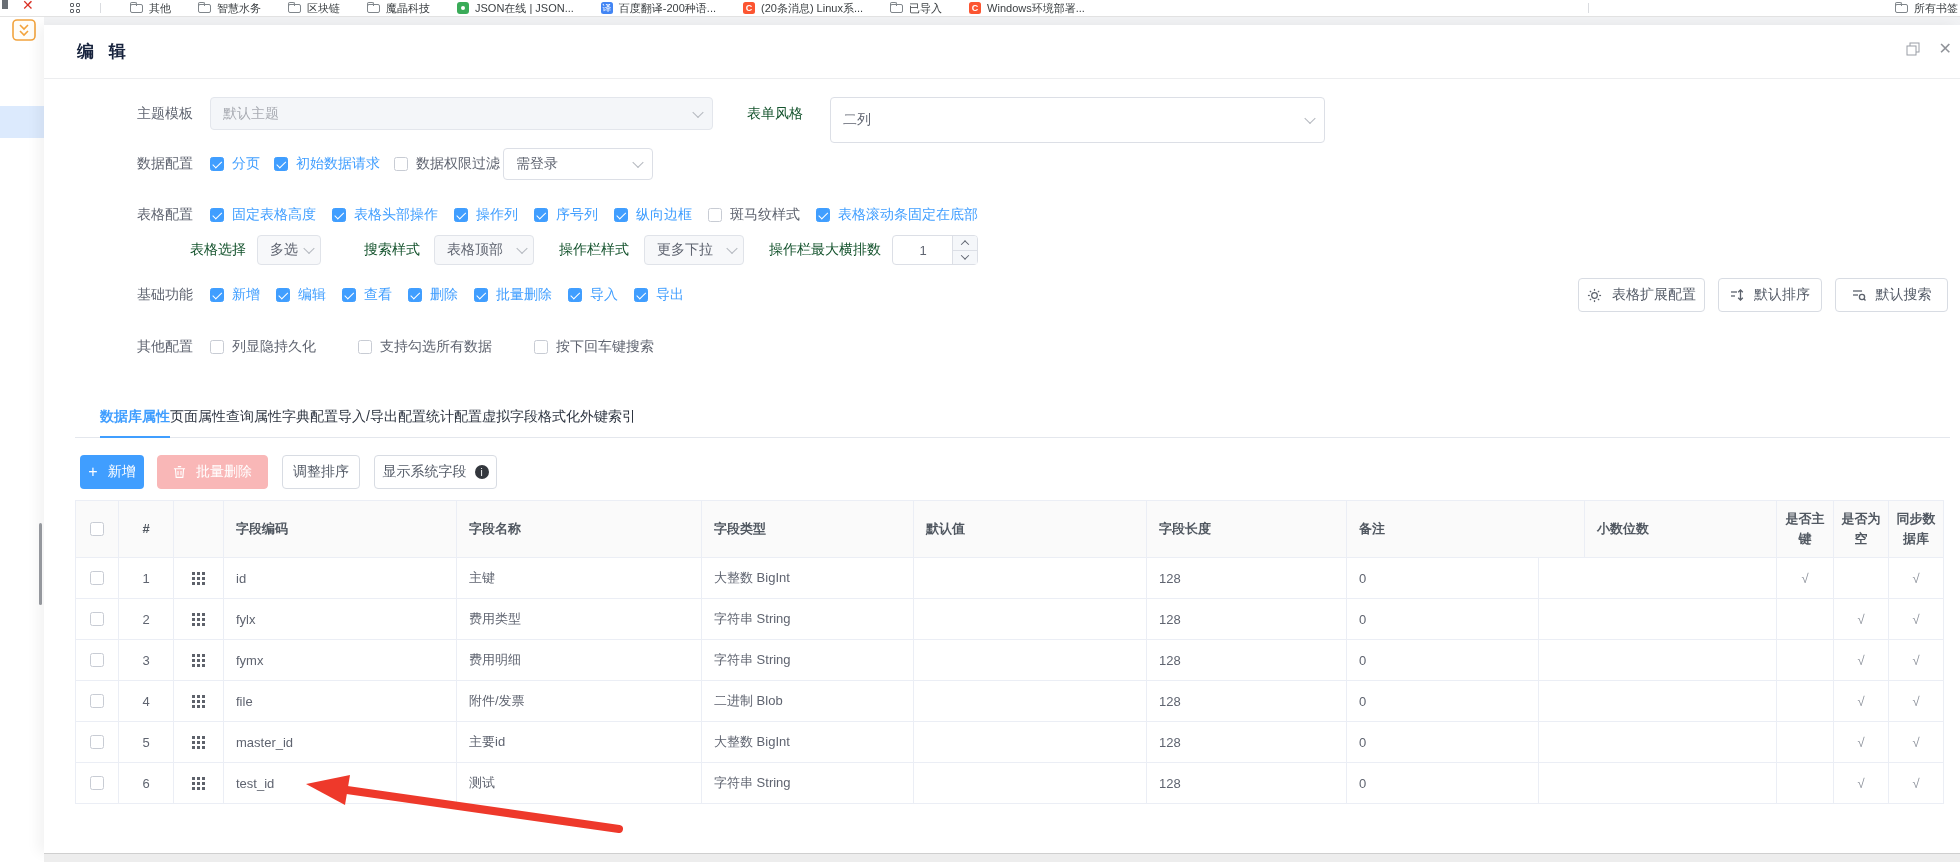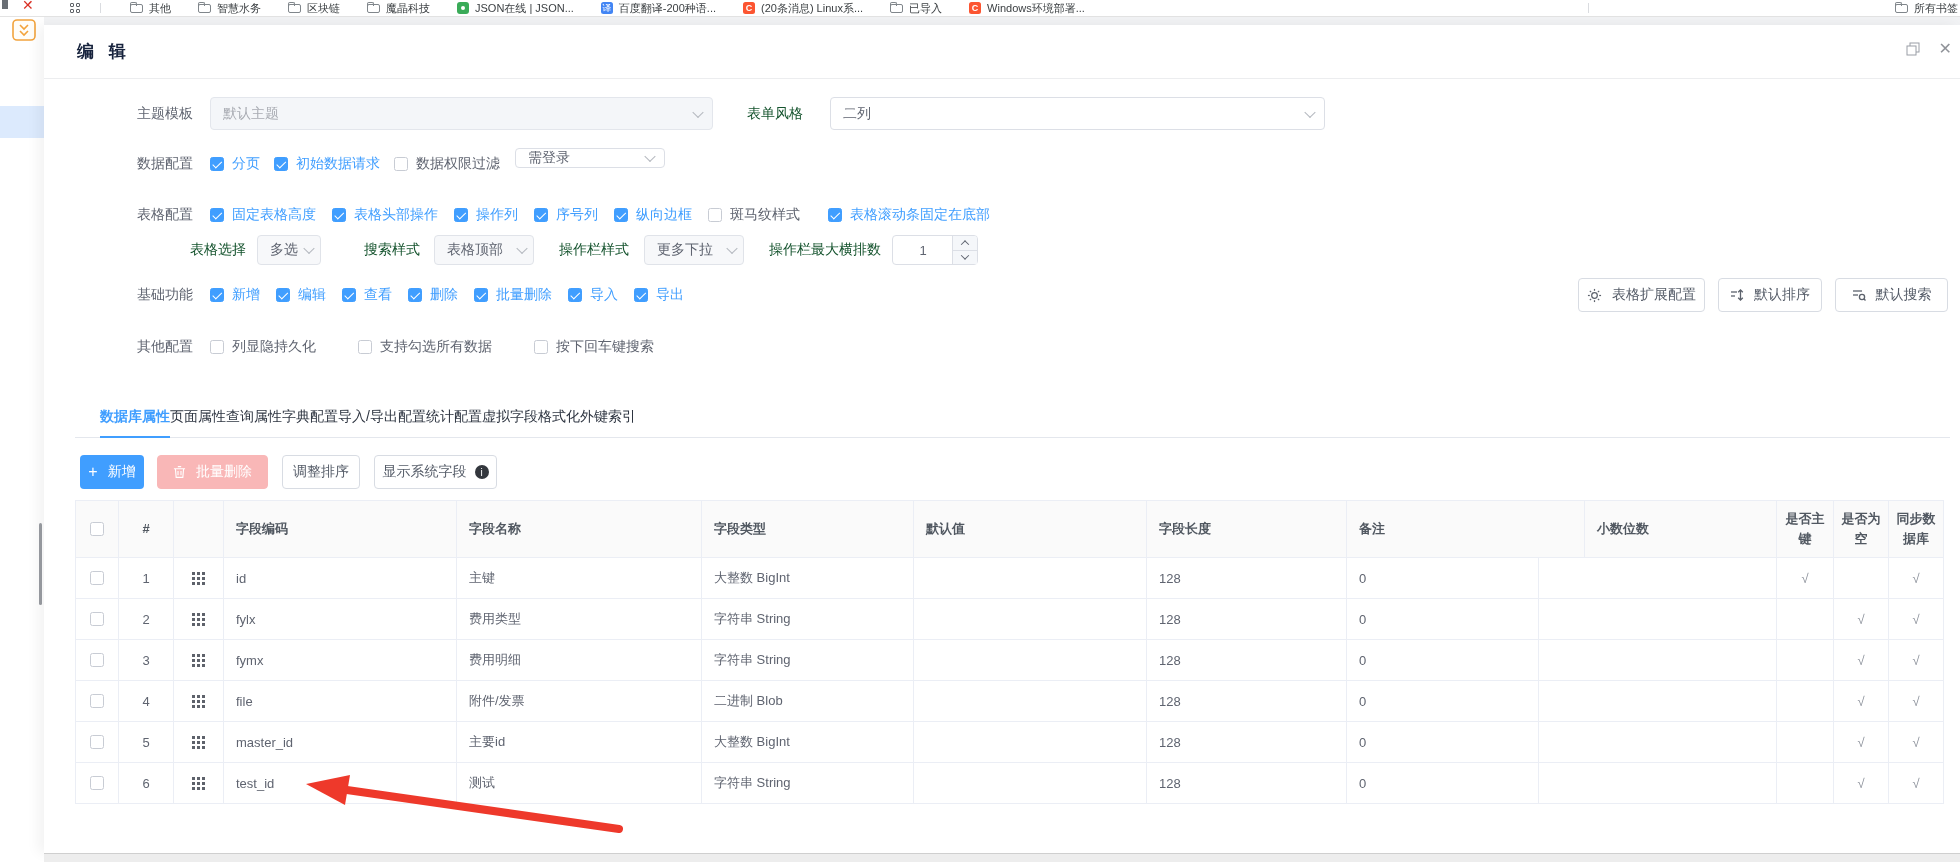--- a/index.html
+++ b/index.html
@@ -197,21 +197,21 @@
       <span class="win-ic" id="win-close">✕</span>
     </div>
 
     <div class="frow" style="top:72px;height:33px">
       <span class="row-label">主题模板</span>
       <div class="select gray" style="left:166px;width:503px;height:33px">
         <span>默认主题</span>
         <i class="chev"></i>
       </div>
       <span class="inline-label" style="left:703px">表单风格</span>
-      <div class="select" style="left:786px;width:495px;height:33px">
+      <div class="select" style="left:786px;width:495px;height:46px">
         <span>二列</span>
         <i class="chev"></i>
       </div>
     </div>
 
     <div class="frow" style="top:123px;height:32px">
       <span class="row-label">数据配置</span>
       <div class="cb-group" style="left:166px">
         <label class="cbox checked" style="margin-right:14px">
             <span class="cb"></span>
@@ -219,21 +219,21 @@
           </label>
         <label class="cbox checked" style="margin-right:14px">
             <span class="cb"></span>
             <span class="cb-label">初始数据请求</span>
           </label>
         <label class="cbox">
             <span class="cb"></span>
             <span class="cb-label">数据权限过滤</span>
           </label>
       </div>
-      <div class="select" style="left:471px;width:150px;height:20px">
+      <div class="select" style="left:459px;width:150px;height:32px">
         <span>需登录</span>
         <i class="chev"></i>
       </div>
     </div>
 
     <div class="frow" style="top:176px;height:28px">
       <span class="row-label">表格配置</span>
       <div class="cb-group" style="left:166px">
         <label class="cbox checked" style="margin-right:16px">
             <span class="cb"></span>
@@ -248,21 +248,21 @@
             <span class="cb-label">操作列</span>
           </label>
         <label class="cbox checked" style="margin-right:16px">
             <span class="cb"></span>
             <span class="cb-label">序号列</span>
           </label>
         <label class="cbox checked" style="margin-right:16px">
             <span class="cb"></span>
             <span class="cb-label">纵向边框</span>
           </label>
-        <label class="cbox" style="margin-right:28px">
+        <label class="cbox" style="margin-right:16px">
             <span class="cb"></span>
             <span class="cb-label">斑马纹样式</span>
           </label>
         <label class="cbox checked">
             <span class="cb"></span>
             <span class="cb-label">表格滚动条固定在底部</span>
           </label>
       </div>
     </div>
 

